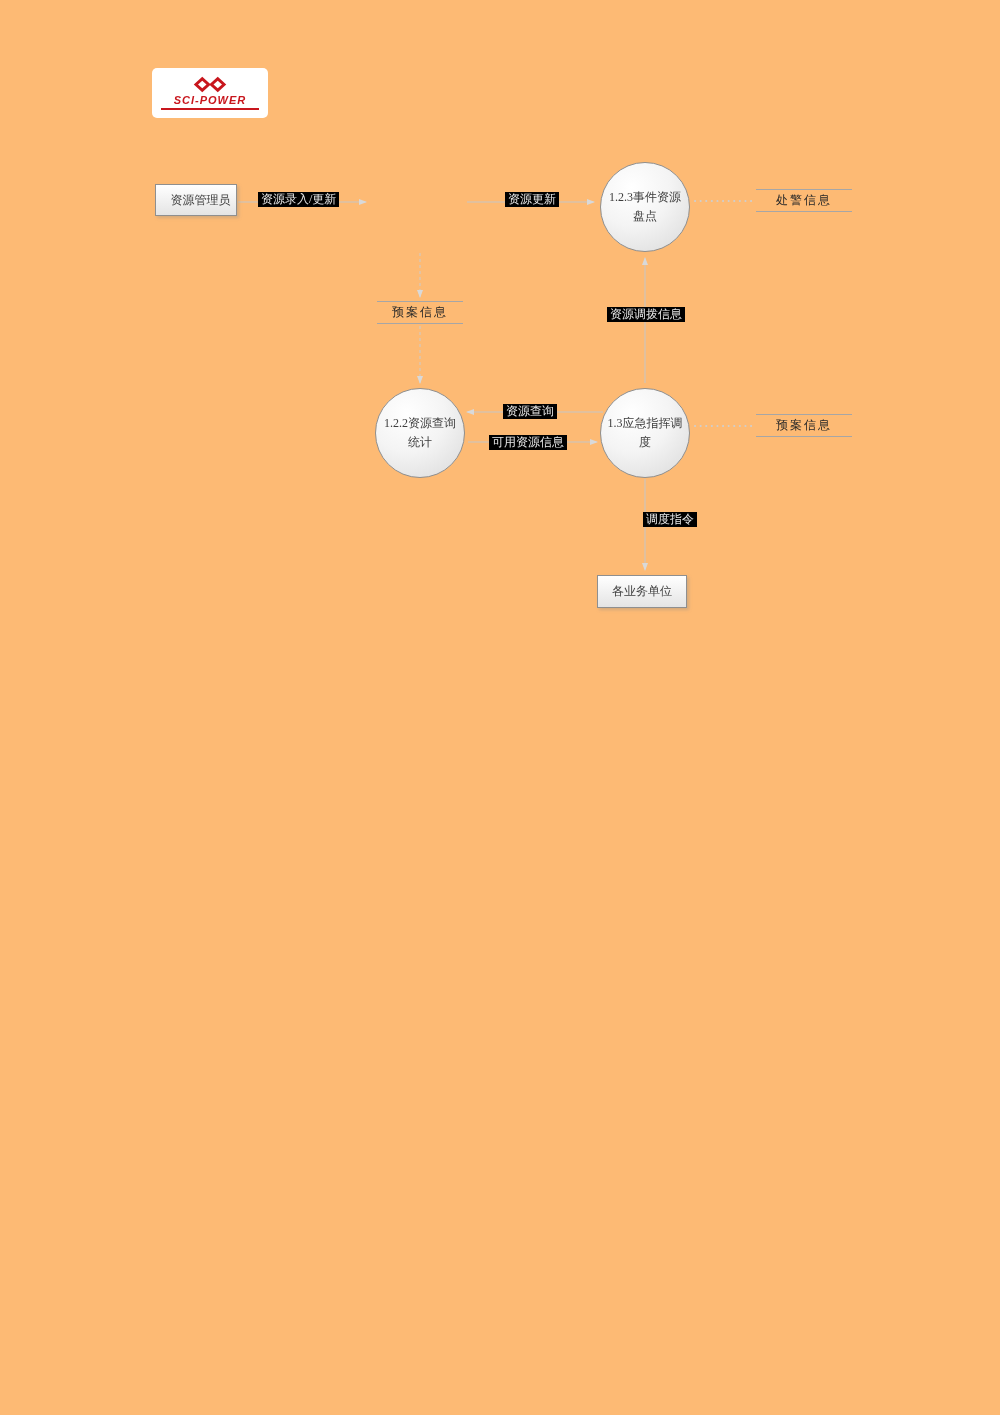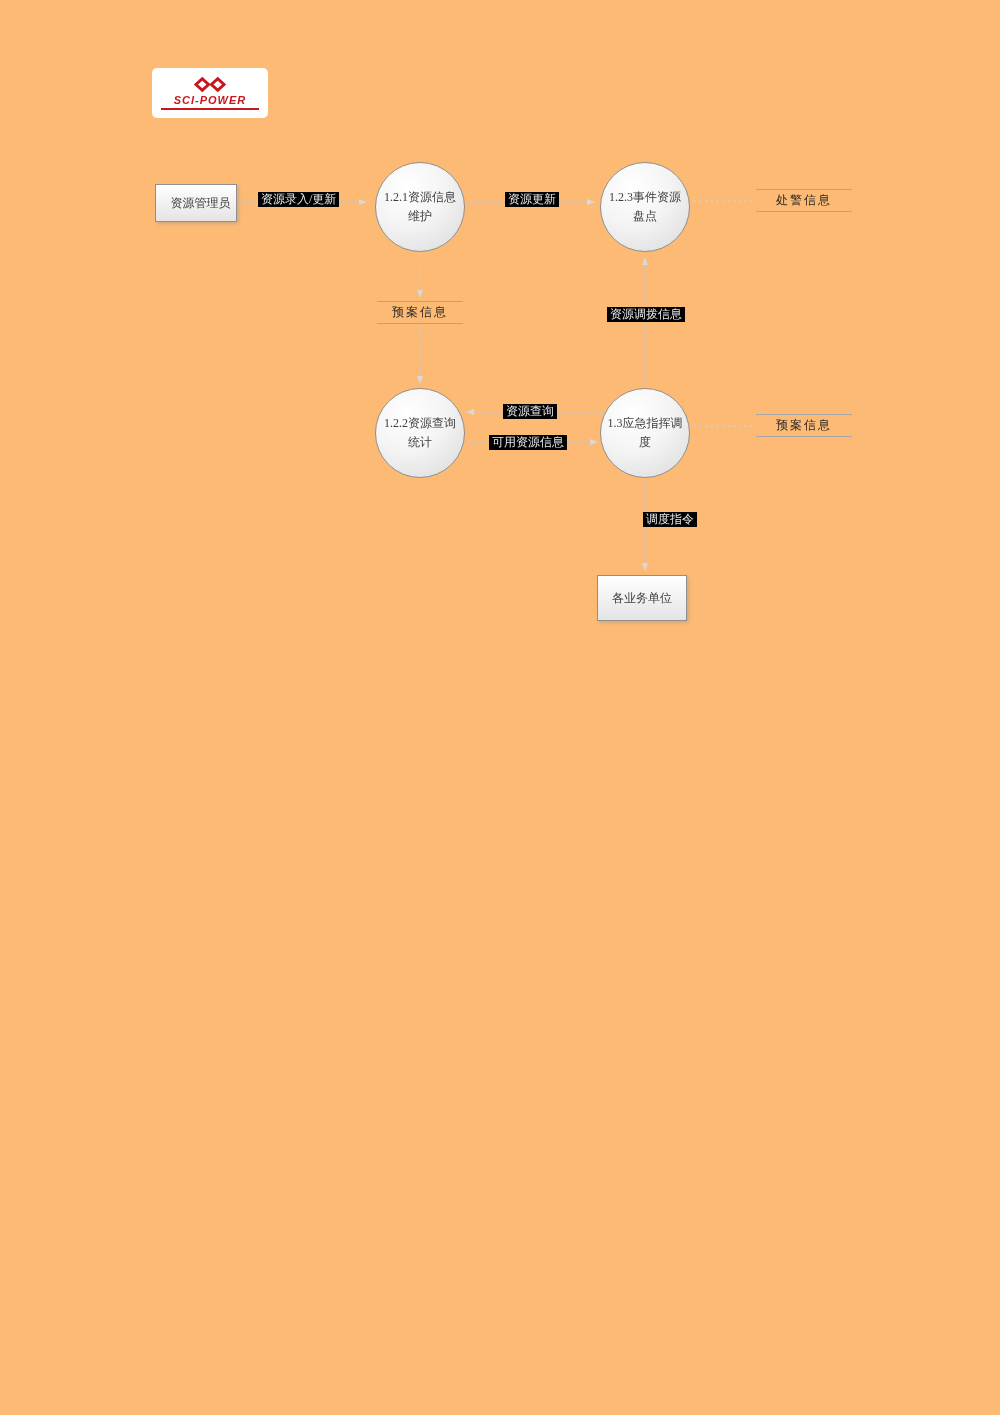--- a/index.html
+++ b/index.html
@@ -22,22 +22,22 @@
     color:#c8161d;font-weight:bold;font-style:italic;font-size:11px;letter-spacing:1px;
     font-family:"Liberation Sans","DejaVu Sans",sans-serif;line-height:1;margin-top:2px;
   }
   .logo-underline{width:98px;height:2px;background:#c8161d;margin-top:2px;}
 
   .entity{
     position:absolute;background:linear-gradient(#ffffff,#e4e4e4);border:1px solid #8f8f8f;
     display:flex;align-items:center;justify-content:center;color:#3d3d3d;font-size:12px;
     box-shadow:2px 2px 3px rgba(140,140,140,0.35);z-index:2;box-sizing:border-box;text-align:center;
   }
-  #ent-rm{left:155px;top:184px;width:82px;height:38px;padding-left:9px;}
-  #ent-bu{left:597px;top:575px;width:90px;height:46px;}
+  #ent-rm{left:155px;top:184px;width:82px;height:32px;padding-left:9px;}
+  #ent-bu{left:597px;top:575px;width:90px;height:33px;}
 
   .process{
     position:absolute;width:90px;height:90px;border-radius:50%;border:1px solid #8f8f8f;
     background:radial-gradient(circle at 35% 28%, #ffffff 0%, #f4f4f4 45%, #d9d9d9 100%);
     display:flex;align-items:center;justify-content:center;text-align:center;color:#3d3d3d;
     font-size:12px;line-height:1.55;padding:5px;box-sizing:border-box;word-break:break-all;z-index:2;
   }
   #p121{left:375px;top:162px;}
   #p123{left:600px;top:162px;}
   #p122{left:375px;top:388px;}
@@ -95,23 +95,20 @@
     <div class="logo-underline"></div>
   </div>
 
   <div class="entity" id="ent-rm">
     <span>资源管理员</span>
   </div>
   <div class="entity" id="ent-bu">
     <span>各业务单位</span>
   </div>
 
-  <div class="process" id="p121">
-    <span>1.2.1资源信息维护</span>
-  </div>
   <div class="process" id="p123">
     <span>1.2.3事件资源盘点</span>
   </div>
   <div class="process" id="p122">
     <span>1.2.2资源查询统计</span>
   </div>
   <div class="process" id="p13">
     <span>1.3应急指挥调度</span>
   </div>
 

